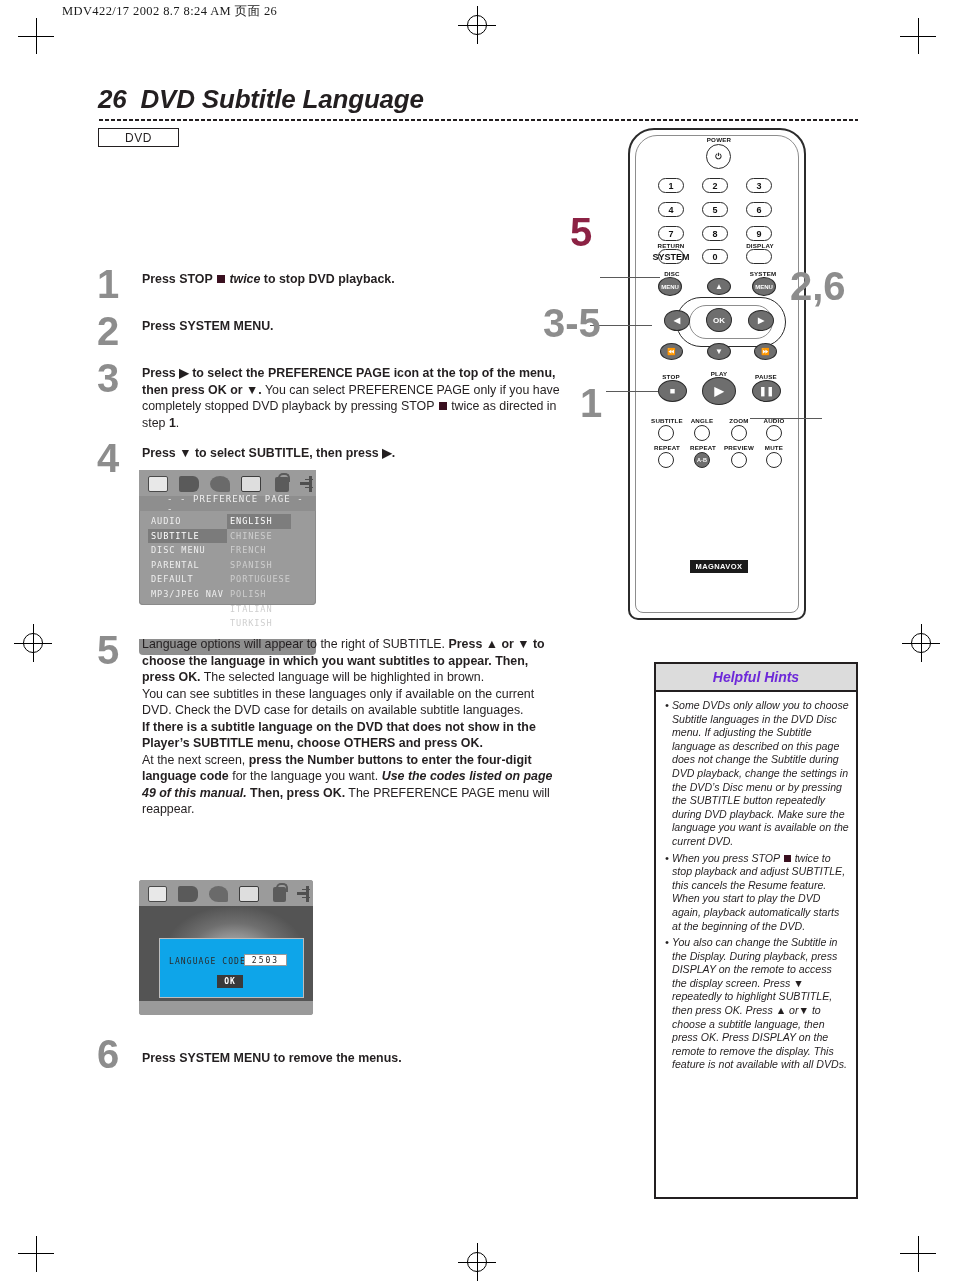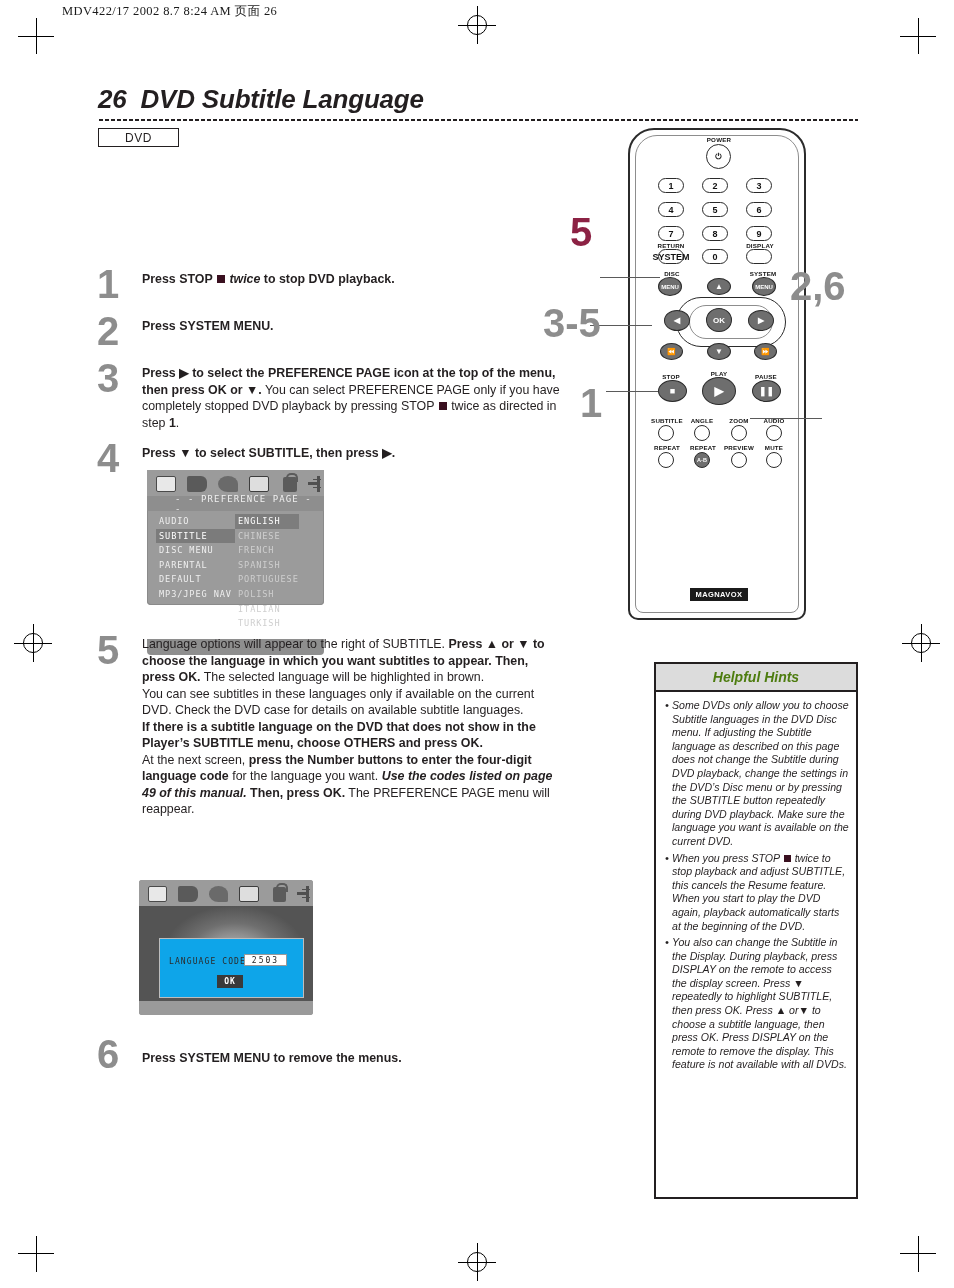--- a/index.html
+++ b/index.html
@@ -160,37 +160,37 @@
   .dpad-ring {
     position:absolute; left:46px; top:167px; width:110px; height:50px;
     border:1.5px solid #2b2b2b; border-radius:26px;
   }
   .dpad-ring:before{content:"";position:absolute;left:12px;top:7px;right:12px;bottom:7px;
      border:1px solid #8d8d8d;border-radius:18px;}
 
   .magnavox {
     position:absolute; left:60px; top:430px; width:58px; height:13px;
     background:#1b1b1b; color:#fff; font-size:7.5px; font-weight:bold;
-    letter-spacing:0.4px; display:flex; align-items:center; justify-content:center;margin-top:28px;
+    letter-spacing:0.4px; display:flex; align-items:center; justify-content:center;
   }
 
   
   .callout { position:absolute; font-size:34px; font-weight:bold; color:#8d8d8d; line-height:1; }
   .callout.maroon { color:#8c2244; }
   .leader { position:absolute; background:#5a5a5a; height:1px; }
 
   
   .hints {
     position:absolute; left:654px; top:662px; width:204px; height:537px;
     border:2px solid #231f20; background:#fff;
   }
   .hints-head {
     height:28px; background:#dcdcdc; border-bottom:2px solid #231f20;
     display:flex; align-items:center; justify-content:center;
-    font-size:14px; font-weight:bold; font-style:italic; color:#4d7c0f;
+    font-size:14px; font-weight:bold; font-style:italic; color:#6d28d9;
   }
   .hints-body { padding:7px 7px 6px 6px; }
   .hint {
     display:flex; font-style:italic; font-size:10.6px; line-height:13.6px;
     color:#231f20; margin-bottom:3px;
   }
   .hint .bullet { width:10px; flex:0 0 10px; text-align:center; font-size:11px; }
   .hint .txt { flex:1; }
   .hint .sq { width:7px; height:7px; }
 </style>
@@ -259,21 +259,21 @@
 <div class="step" style="left:97px; top:360px; width:466px;">
   <div class="snum">3</div>
   <div class="sbody"><b>Press ▶ to select the PREFERENCE PAGE icon at the top of the menu, then press OK or ▼.</b> You can select PREFERENCE PAGE only if you have completely stopped DVD playback by pressing STOP <span class="sq"></span> twice as directed in step <b>1</b>.</div>
 </div>
 
 <div class="step" style="left:97px; top:440px; width:466px;">
   <div class="snum">4</div>
   <div class="sbody"><b>Press ▼ to select SUBTITLE, then press ▶.</b></div>
 </div>
 
-<div class="osd" style="left:139px; top:470px; width:177px; height:135px;margin-left:8px;">
+<div class="osd" style="left:139px; top:470px; width:177px; height:135px;">
   <div class="osd-iconbar">
     <div class="osd-icon ic-disc"></div>
     <div class="osd-icon ic-spk"></div>
     <div class="osd-icon ic-sat"></div>
     <div class="osd-icon ic-pref"></div>
     <div class="osd-icon ic-lock"></div>
     <div class="osd-icon ic-exit"></div>
   </div>
   <div class="osd-bar2">- -  PREFERENCE  PAGE  - -</div>
   <div class="osd-rows">

